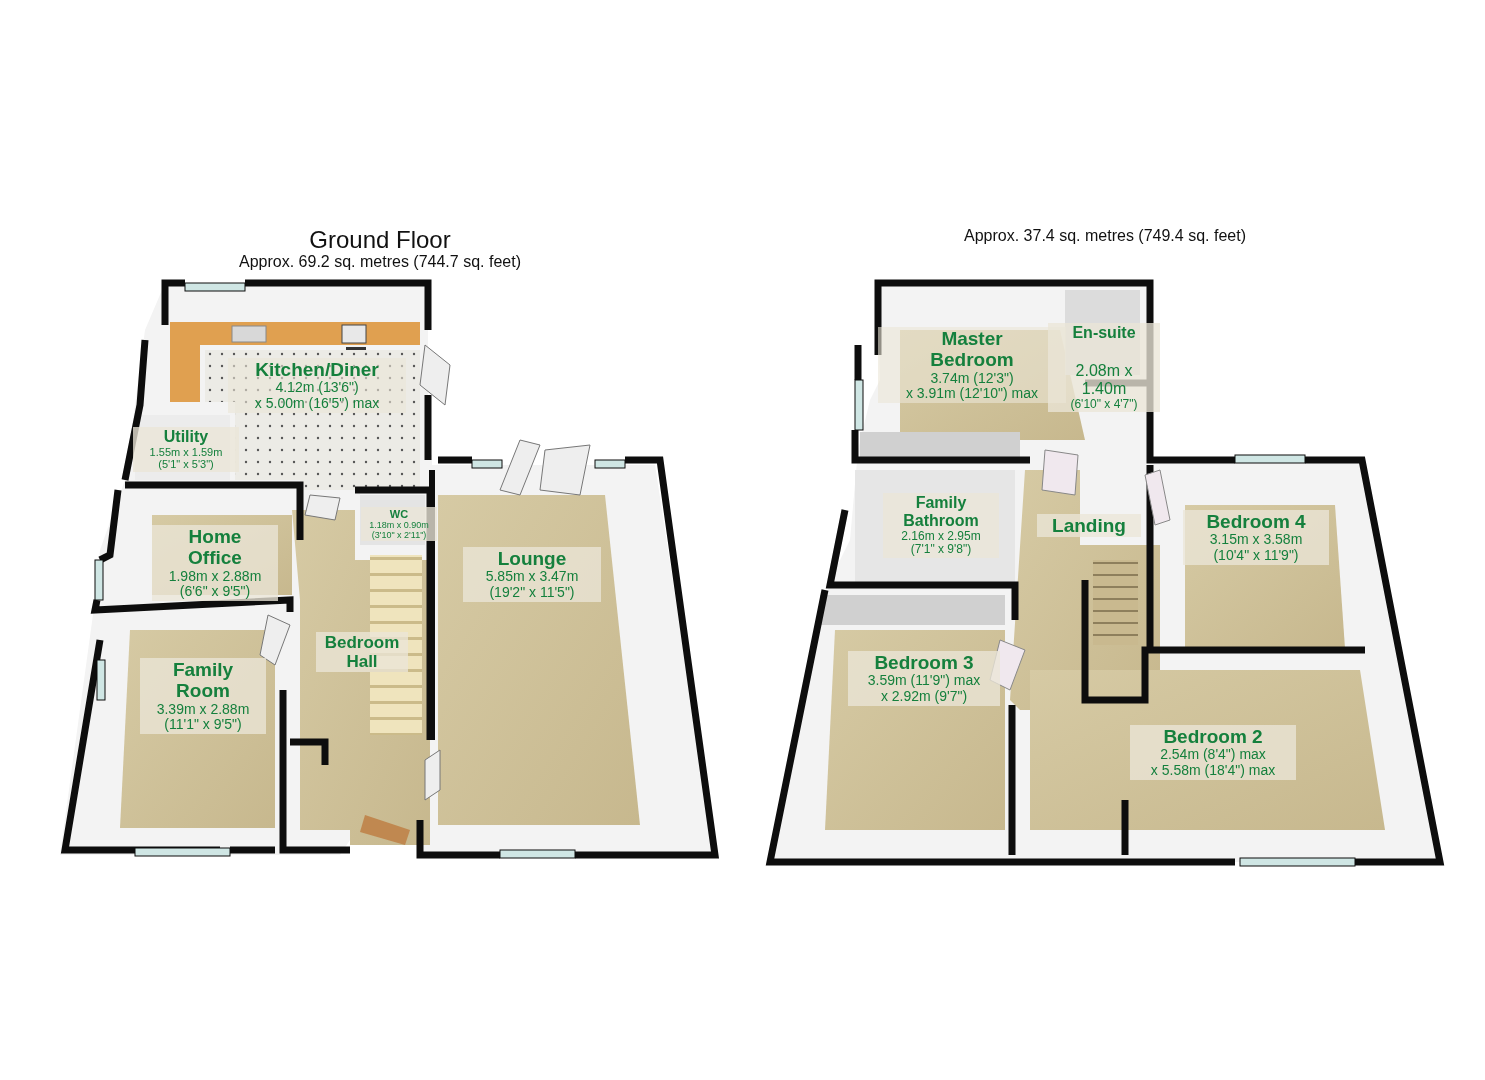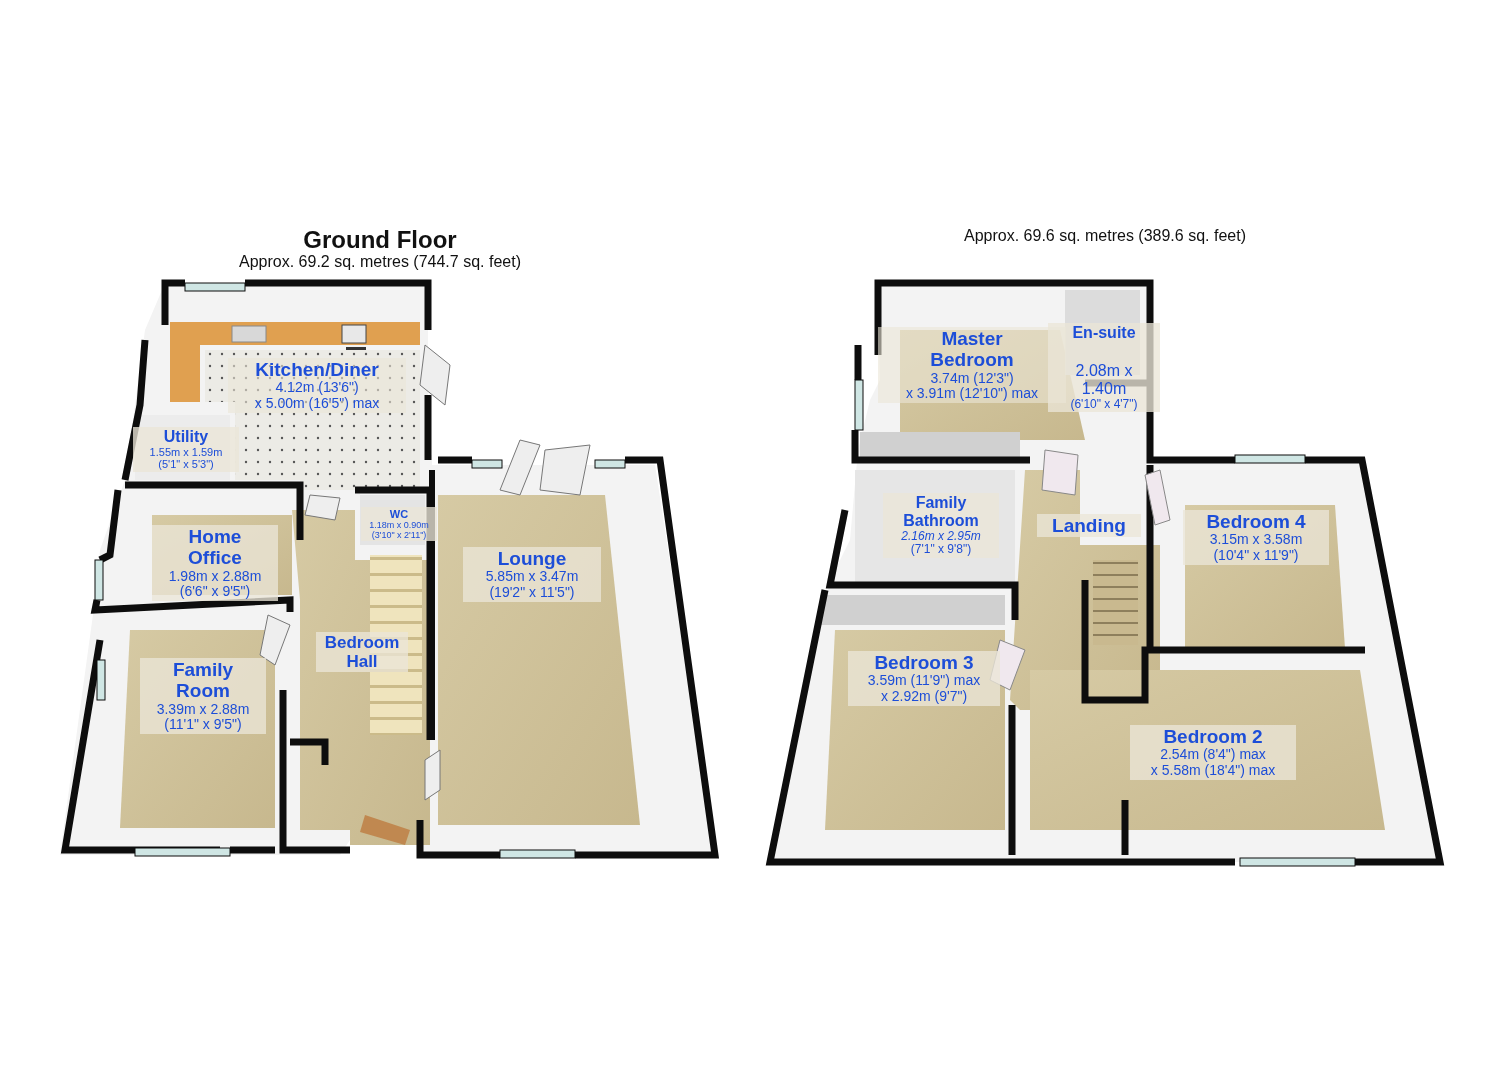--- a/index.html
+++ b/index.html
@@ -1,36 +1,36 @@
 <!DOCTYPE html>
 <html><head>
 <meta charset="utf-8">
 <style>
   html, body { margin: 0; padding: 0; background: #ffffff; }
   body { width: 1485px; height: 1080px; position: relative; overflow: hidden; font-family: "Liberation Sans", sans-serif; }
   .floor-title { position: absolute; text-align: center; color: #111; }
-  .floor-title .name { font-weight: bold; font-size: 24px; line-height: 26px; }
+  .floor-title .name { font-weight: normal; font-size: 24px; line-height: 26px; }
   .floor-title .area { font-size: 16px; line-height: 18px; }
   svg.plan { position: absolute; left: 0; top: 0; }
-  .label { position: absolute; text-align: center; color: #1d4ed8; background: rgba(235,230,215,0.78); padding: 1px 4px; line-height: 1.12; }
+  .label { position: absolute; text-align: center; color: #15803d; background: rgba(235,230,215,0.78); padding: 1px 4px; line-height: 1.12; }
   .label .rn { font-weight: bold; font-size: 19px; display: block; }
   .label .rd { font-size: 14px; display: block; }
   .label.small .rn { font-size: 14px; }
   .label.small .rd { font-size: 10px; }
   .label.nobg { background: rgba(235,230,215,0.6); }
 </style>
 </head>
 <body>
 
 <div class="floor-title" style="left:230px; top:227px; width:300px;">
   <div class="name">Ground Floor</div>
   <div class="area">Approx. 69.2 sq. metres (744.7 sq. feet)</div>
 </div>
 <div class="floor-title" style="left:950px; top:227px; width:310px;">
-  <div class="area">Approx. 69.6 sq. metres (389.6 sq. feet)</div>
+  <div class="area">Approx. 37.4 sq. metres (749.4 sq. feet)</div>
 </div>
 
 <svg class="plan" width="1485" height="1080" viewBox="0 0 1485 1080">
   <defs>
     <pattern id="tiles" width="12" height="12" patternUnits="userSpaceOnUse">
       <rect width="12" height="12" fill="#ecebe6"></rect>
       <circle cx="6" cy="6" r="1.2" fill="#555"></circle>
     </pattern>
     <pattern id="stairsP" width="40" height="16" patternUnits="userSpaceOnUse">
       <rect width="40" height="16" fill="#efe4bd"></rect>
@@ -218,21 +218,21 @@
 
 <div class="label small" style="left:1048px; top:323px; width:104px;">
   <span class="rn" style="font-size:16px;">En-suite</span>
   <span class="rd" style="font-size:16px;margin-top:20px;">2.08m x 1.40m</span>
   <span class="rd" style="font-size:12px;">(6'10" x 4'7")</span>
 </div>
 
 <div class="label small" style="left:883px; top:493px; width:108px;">
   <span class="rn" style="font-size:16px;">Family</span>
   <span class="rn" style="font-size:16px;text-align:center;">Bathroom</span>
-  <span class="rd" style="font-size:12px;font-style:italic;">2.16m x 2.95m</span>
+  <span class="rd" style="font-size:12px;">2.16m x 2.95m</span>
   <span class="rd" style="font-size:12px;">(7'1" x 9'8")</span>
 </div>
 
 <div class="label" style="left:1037px; top:514px; width:96px;">
   <span class="rn">Landing</span>
 </div>
 
 <div class="label" style="left:1183px; top:510px; width:138px;">
   <span class="rn">Bedroom 4</span>
   <span class="rd">3.15m x 3.58m</span>

